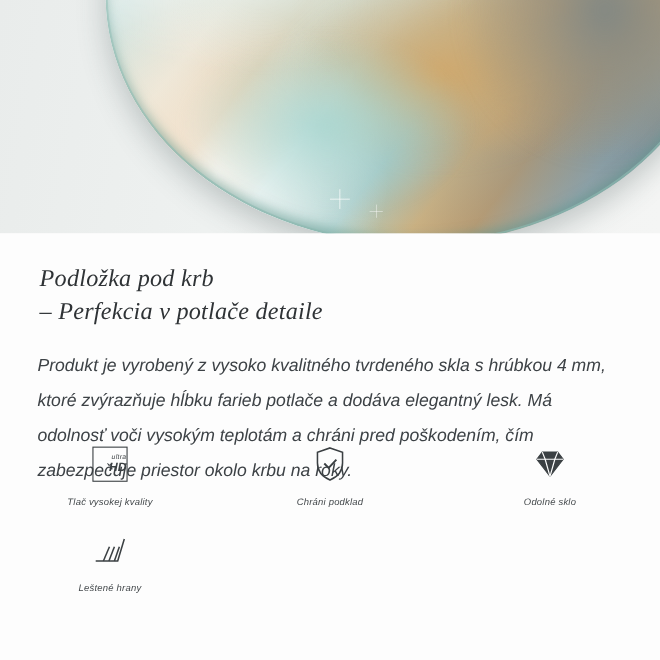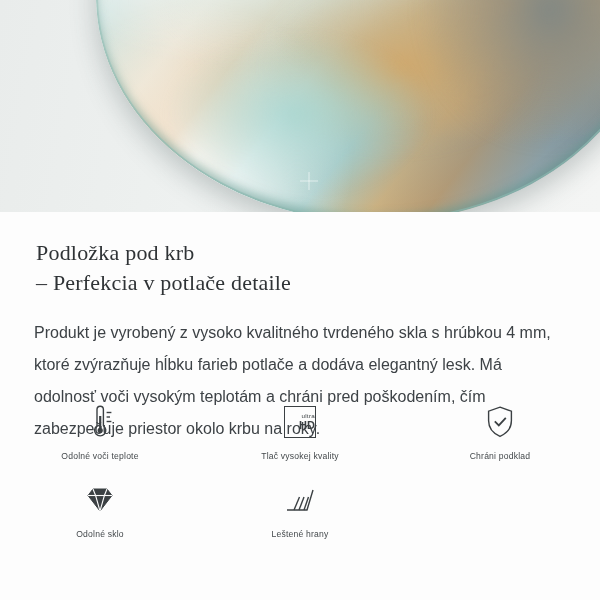--- a/index.html
+++ b/index.html
@@ -12,20 +12,21 @@
     background: #ffffff;
     font-family: "Liberation Sans", sans-serif;
     overflow: hidden;
   }
   .page {
     position: relative;
     width: 600px;
     height: 600px;
     background: #fdfdfd;
     overflow: hidden;
+    font-style: italic;
   }
 
   
   .hero {
     position: absolute;
     left: 0;
     top: 0;
     width: 600px;
     height: 212px;
     overflow: hidden;
@@ -221,33 +222,20 @@
   <div class="content">
     <h1 class="headline">
       <span>Podložka pod krb</span>
       <span class="line2">– Perfekcia v potlače detaile</span>
     </h1>
     <p class="paragraph">Produkt je vyrobený z vysoko kvalitného tvrdeného skla s hrúbkou 4 mm, ktoré zvýrazňuje hĺbku farieb potlače a dodáva elegantný lesk. Má odolnosť voči vysokým teplotám a chráni pred poškodením, čím zabezpečuje priestor okolo krbu na roky.</p>
   </div>
 
   <div class="features">
 
-    <div class="feature">
-      <div class="ficon">
-        <svg width="34" height="36" viewBox="0 0 34 36" fill="none" stroke="#3b4043" stroke-width="1.4">
-          <path d="M14 5.5a3.2 3.2 0 0 1 6.4 0v16.2a5.6 5.6 0 1 1-6.4 0z"></path>
-          <circle cx="17.2" cy="26.4" r="2.6" fill="#3b4043" stroke="none"></circle>
-          <line x1="17.2" y1="12" x2="17.2" y2="24.6" stroke-width="2.2"></line>
-          <line x1="23.6" y1="8.5" x2="28.4" y2="8.5"></line>
-          <line x1="23.6" y1="13" x2="27" y2="13"></line>
-          <line x1="23.6" y1="17.5" x2="28.4" y2="17.5"></line>
-        </svg>
-      </div>
-      <div class="flabel">Odolné voči teplote</div>
-    </div>
 
     <div class="feature">
       <div class="ficon">
         <div class="hd-badge">
           <span class="u">ultra</span>
           <span class="h">HD</span>
         </div>
       </div>
       <div class="flabel">Tlač vysokej kvality</div>
     </div>

